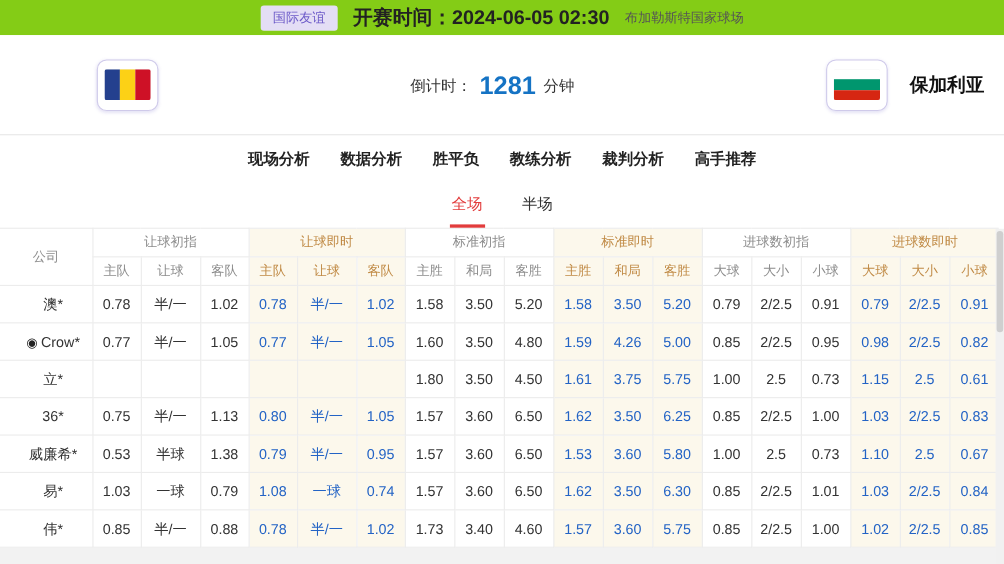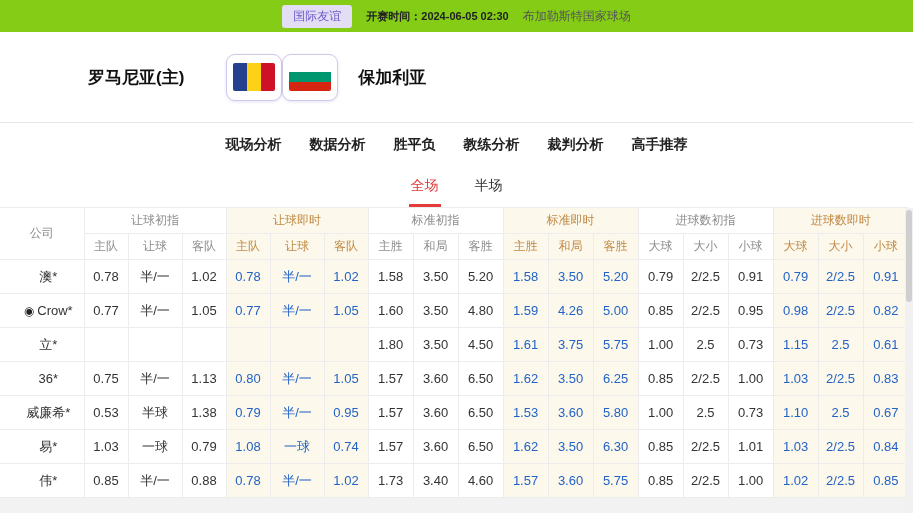--- a/index.html
+++ b/index.html
@@ -3,21 +3,21 @@
 <meta charset="utf-8">
 <style>
   * { margin:0; padding:0; box-sizing:border-box; }
   html,body { width:913px; height:513px; overflow:hidden; background:#fff;
     font-family:"Liberation Sans","DejaVu Sans",sans-serif; position:relative; }
 
   
   .topbar { height:32px; background:#84cc16; display:flex; align-items:center;
     justify-content:center; gap:14px; font-size:12px; }
   .league-badge { background:#e4def5; color:#6c5ac8; padding:3px 11px; border-radius:3px; }
-  .kickoff { font-weight:bold; color:#222; font-size:11px; }
+  .kickoff { font-weight:bold; color:#222; font-size:18px; }
   .venue { color:#555; }
 
   
   .match-header { height:90px; display:flex; align-items:center; background:#fff; }
   .team-home { display:flex; align-items:center; gap:42px; margin-left:88px; }
   .team-away { display:flex; align-items:center; gap:20px; margin-right:18px; }
   .team-name { font-size:17px; font-weight:bold; color:#111; }
   .flag-box { width:56px; height:47px; border:1px solid #cfcaea; border-radius:9px;
     background:#fff; display:flex; align-items:center; justify-content:center;
     box-shadow:0 1px 3px rgba(110,100,200,.18); }
@@ -68,28 +68,30 @@
 <body>
 
 <div class="topbar">
   <span class="league-badge">国际友谊</span>
   <span class="kickoff"><span>开赛时间：</span><span>2024-06-05 02:30</span></span>
   <span class="venue">布加勒斯特国家球场</span>
 </div>
 
 <div class="match-header">
   <div class="team-home">
-    <span class="team-name">罗马尼亚(主)</span>
     <span class="flag-box">
       <span class="flag romania">
           <i class="s1"></i>
           <i class="s2"></i>
           <i class="s3"></i>
         </span>
     </span>
+  </div>
+  <div class="countdown">
+    <span>倒计时：</span><b>1281</b><span>分钟</span>
   </div>
   <div class="team-away">
     <span class="flag-box">
       <span class="flag bulgaria">
           <i class="s1"></i>
           <i class="s2"></i>
           <i class="s3"></i>
         </span>
     </span>
     <span class="team-name">保加利亚</span>

